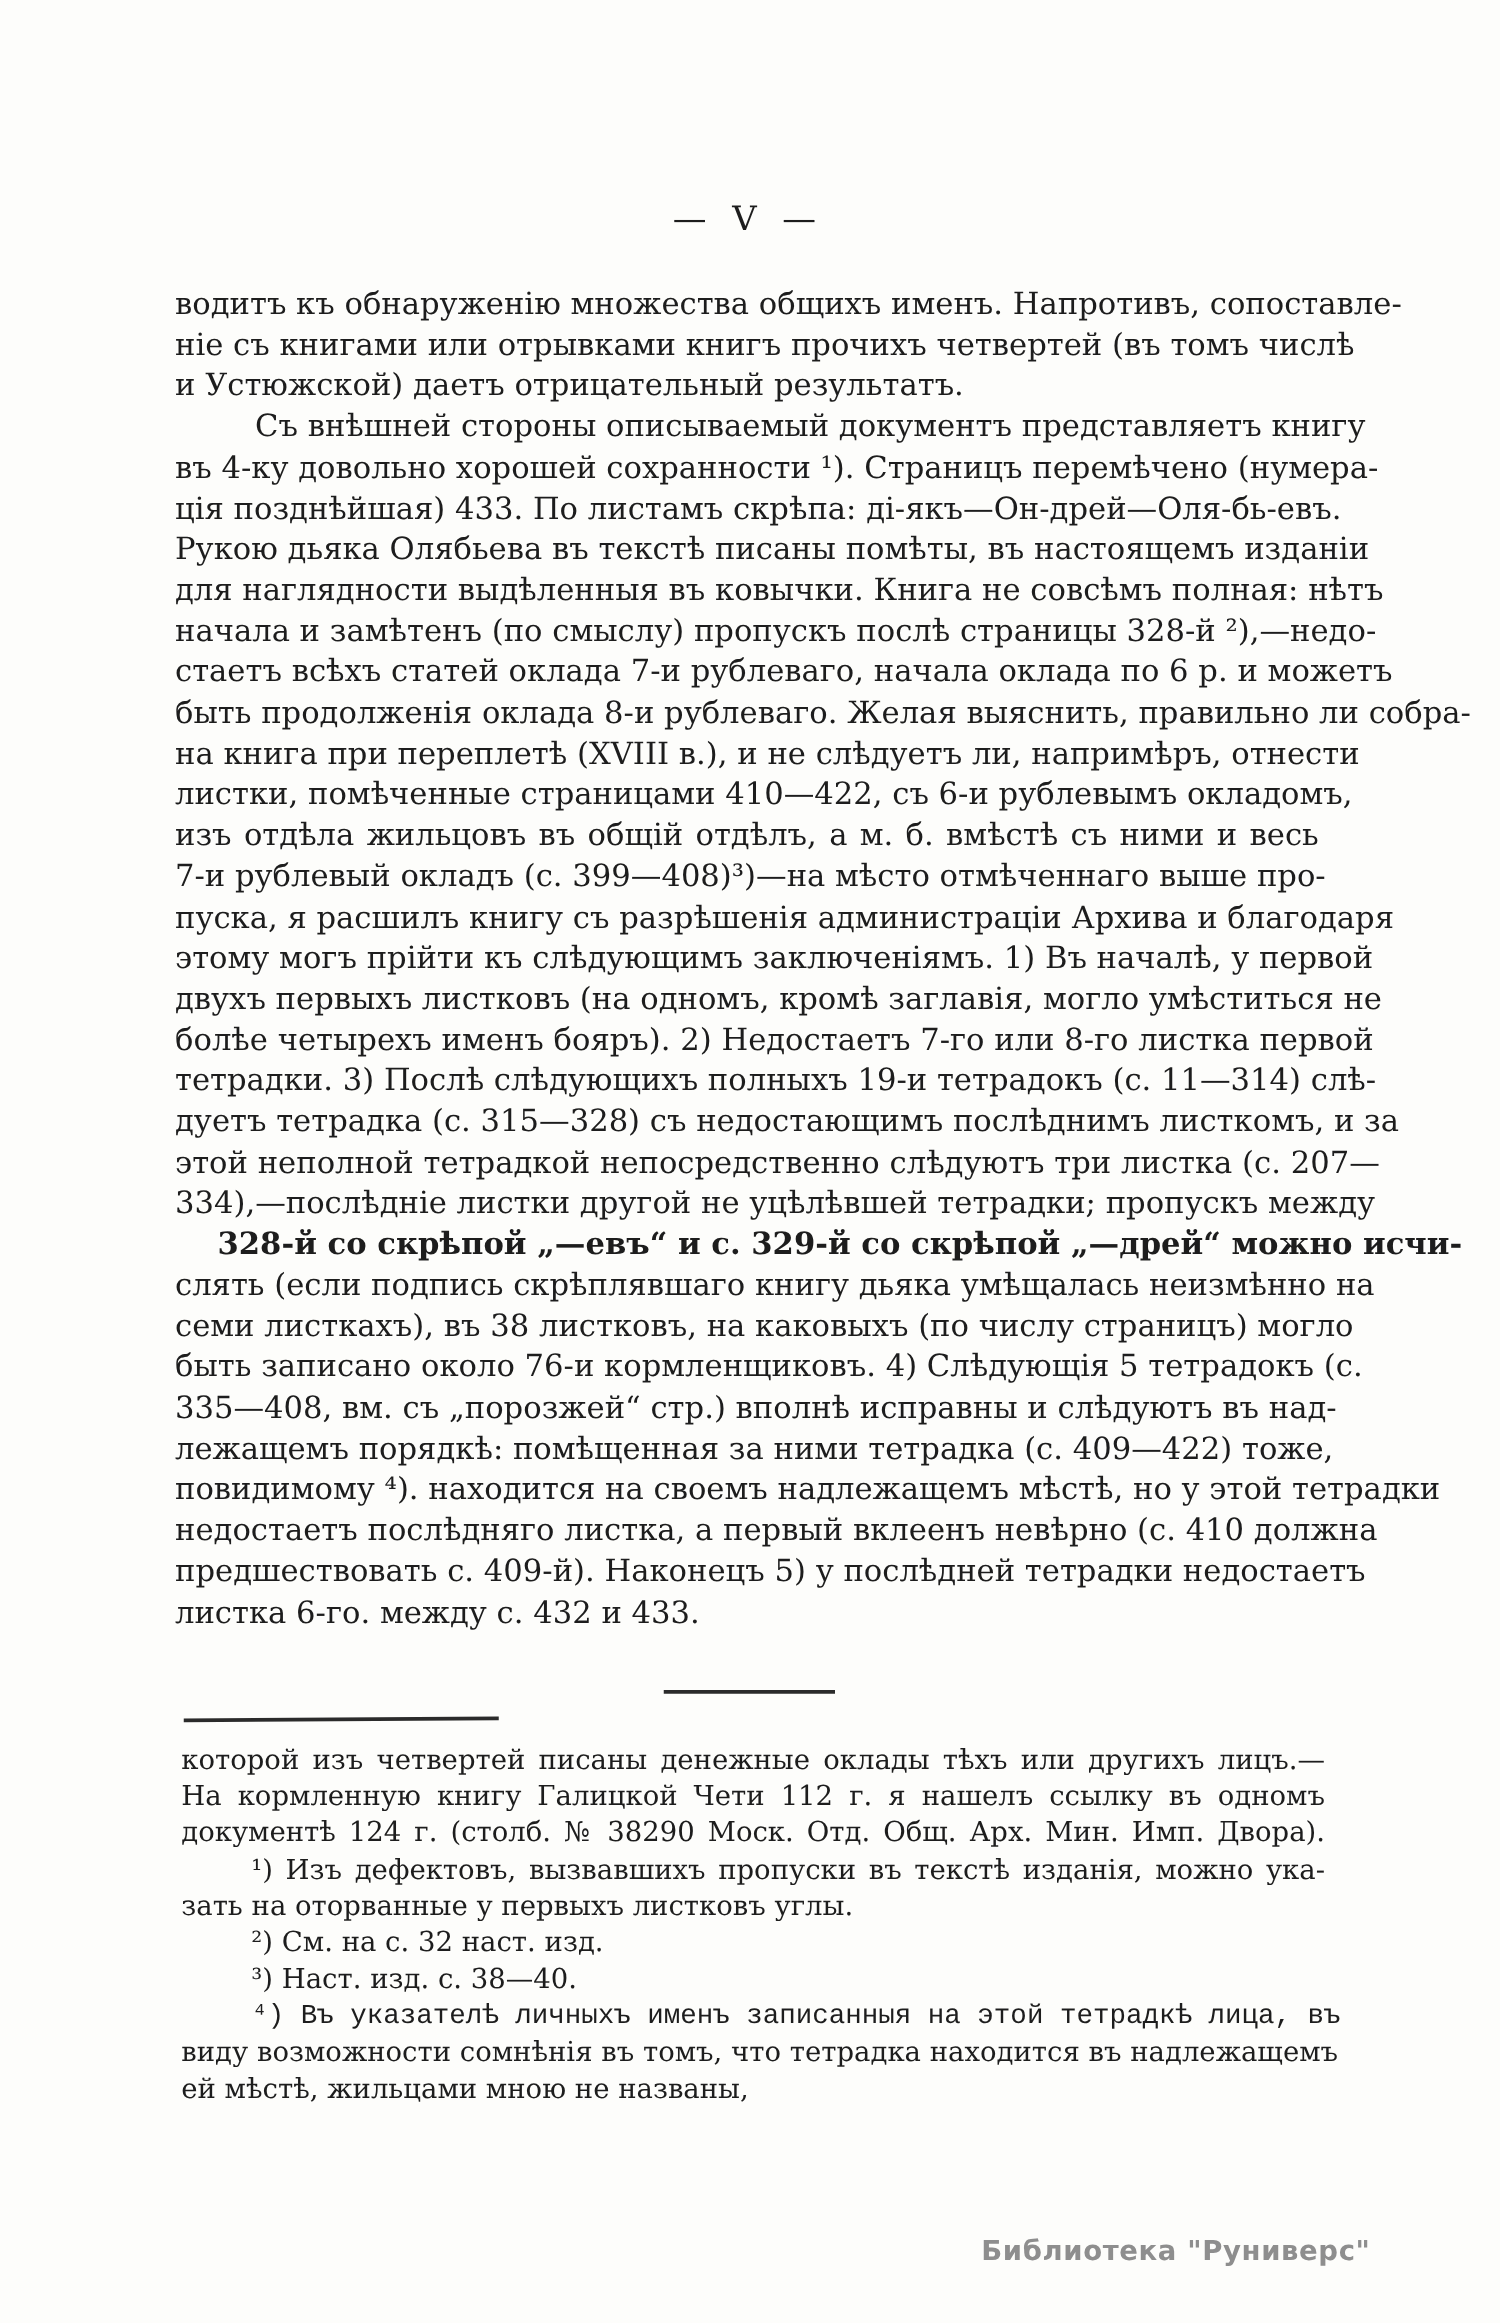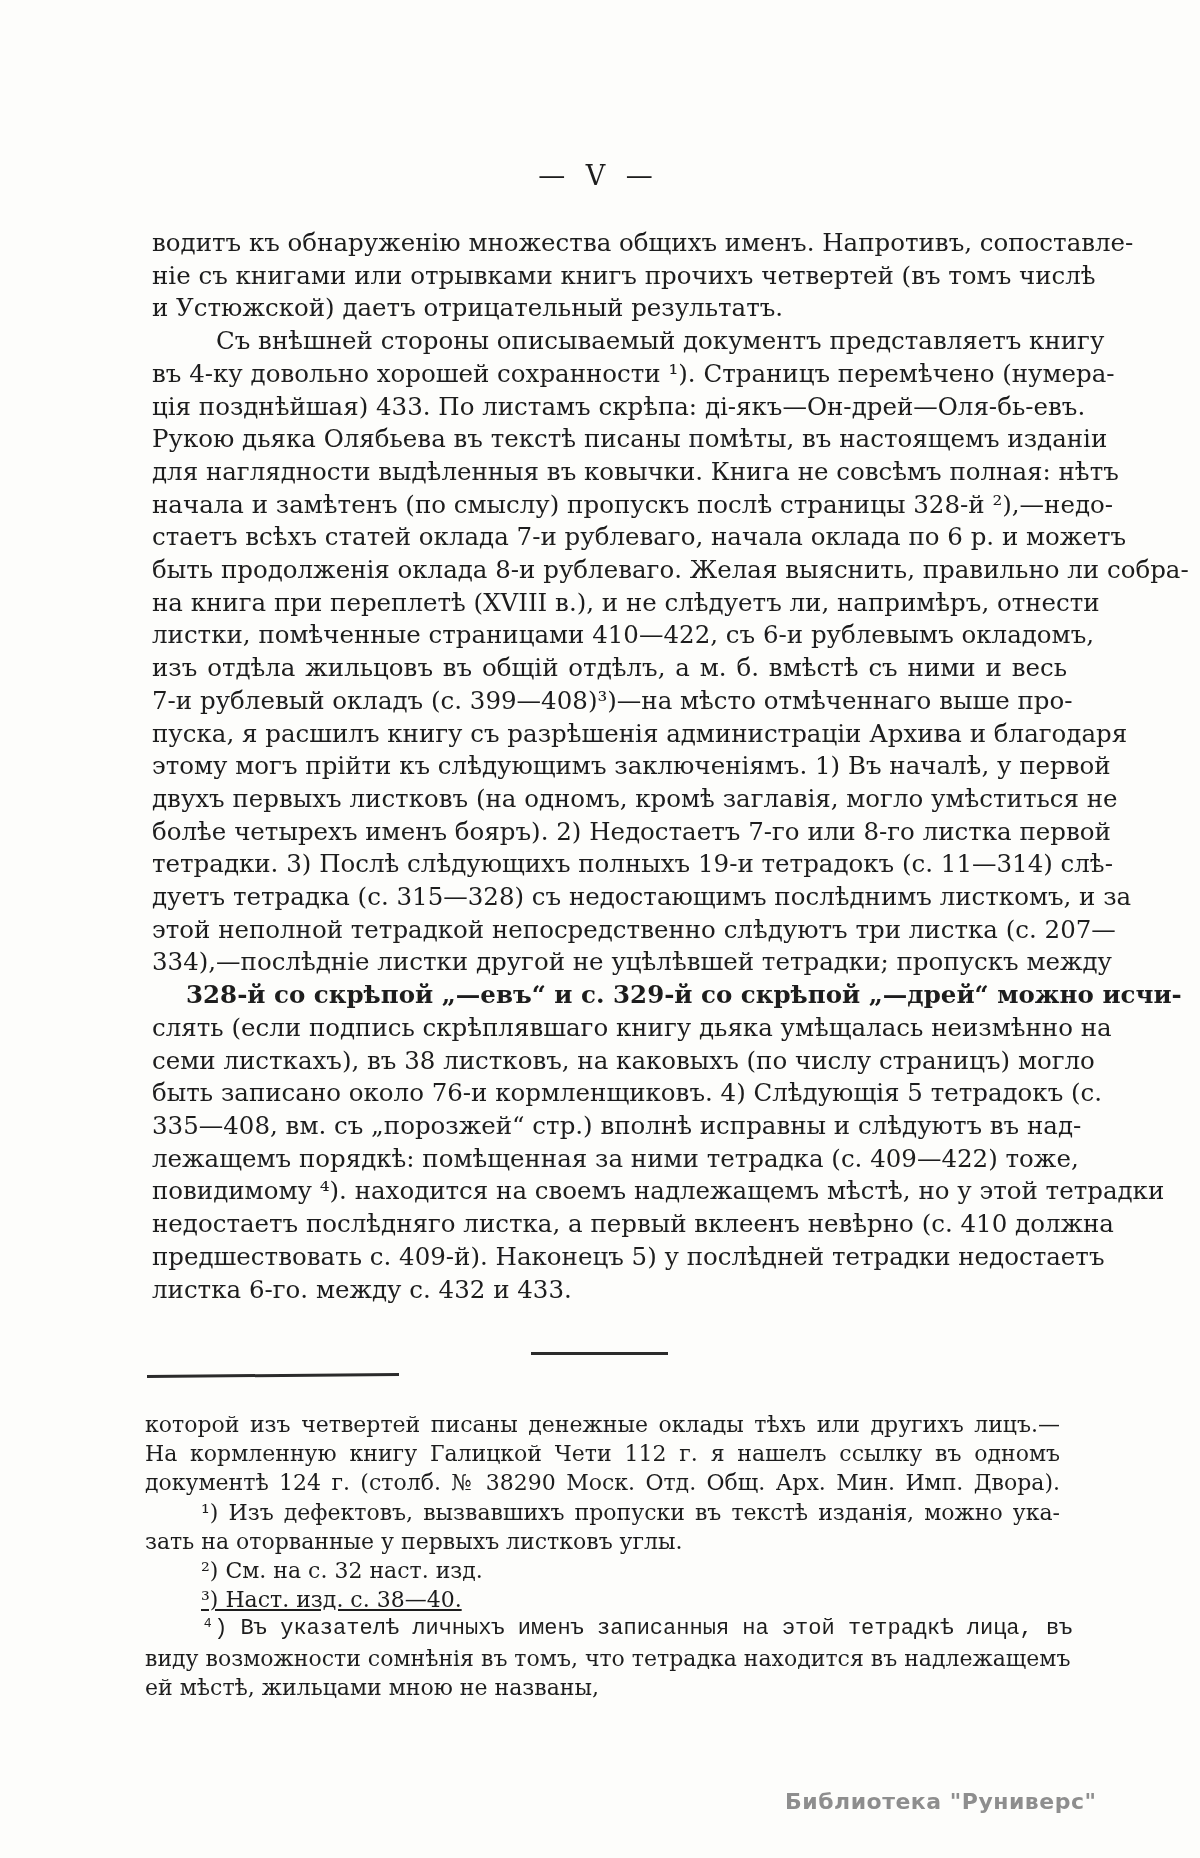--- a/index.html
+++ b/index.html
@@ -22,34 +22,33 @@
     width: 902px;
     text-align: center;
     font-size: 27px;
     word-spacing: 10px;
     letter-spacing: 1px;
   }
 
   .main-text {
     position: absolute;
     top: 227px;
-    left: 152px;
+    left: 140px;
     width: 915px;
     font-size: 24.5px;
     line-height: 32.7px;
   }
 
   .footnotes {
     position: absolute;
     top: 1394px;
     left: 145px;
     width: 915px;
     font-size: 22px;
     line-height: 29.2px;
-    margin-top: 16px;
   }
 
   .tline {
     text-align: justify;
     text-align-last: justify;
     white-space: nowrap;
   }
   .tline.last {
     text-align-last: left;
   }
@@ -131,21 +130,21 @@
 
   <div class="footnote-rule"></div>
 
   <div class="footnotes">
       <div class="tline">которой изъ четвертей писаны денежные оклады тѣхъ или другихъ лицъ.—</div>
       <div class="tline">На кормленную книгу Галицкой Чети 112 г. я нашелъ ссылку въ одномъ</div>
       <div class="tline">документѣ 124 г. (столб. № 38290 Моск. Отд. Общ. Арх. Мин. Имп. Двора).</div>
       <div class="tline" style="text-indent: 56px;">¹) Изъ дефектовъ, вызвавшихъ пропуски въ текстѣ изданія, можно ука-</div>
       <div class="tline last">зать на оторванные у первыхъ листковъ углы.</div>
       <div class="tline last" style="text-indent: 56px;">²) См. на с. 32 наст. изд.</div>
-      <div class="tline last" style="text-indent: 56px; text-decoration: underline;">³) Наст. изд. с. 38—40.</div>
+      <div class="tline last" style="text-indent: 56px;">³) Наст. изд. с. 38—40.</div>
       <div class="tline" style="text-indent: 56px; font-family: Liberation Mono, monospace;">⁴) Въ указателѣ личныхъ именъ записанныя на этой тетрадкѣ лица, въ</div>
       <div class="tline">виду возможности сомнѣнія въ томъ, что тетрадка находится въ надлежащемъ</div>
       <div class="tline last">ей мѣстѣ, жильцами мною не названы,</div>
     </div>
 
   <div class="watermark">Библиотека "Руниверс"</div>
 
 </div>
 
 </body></html>

